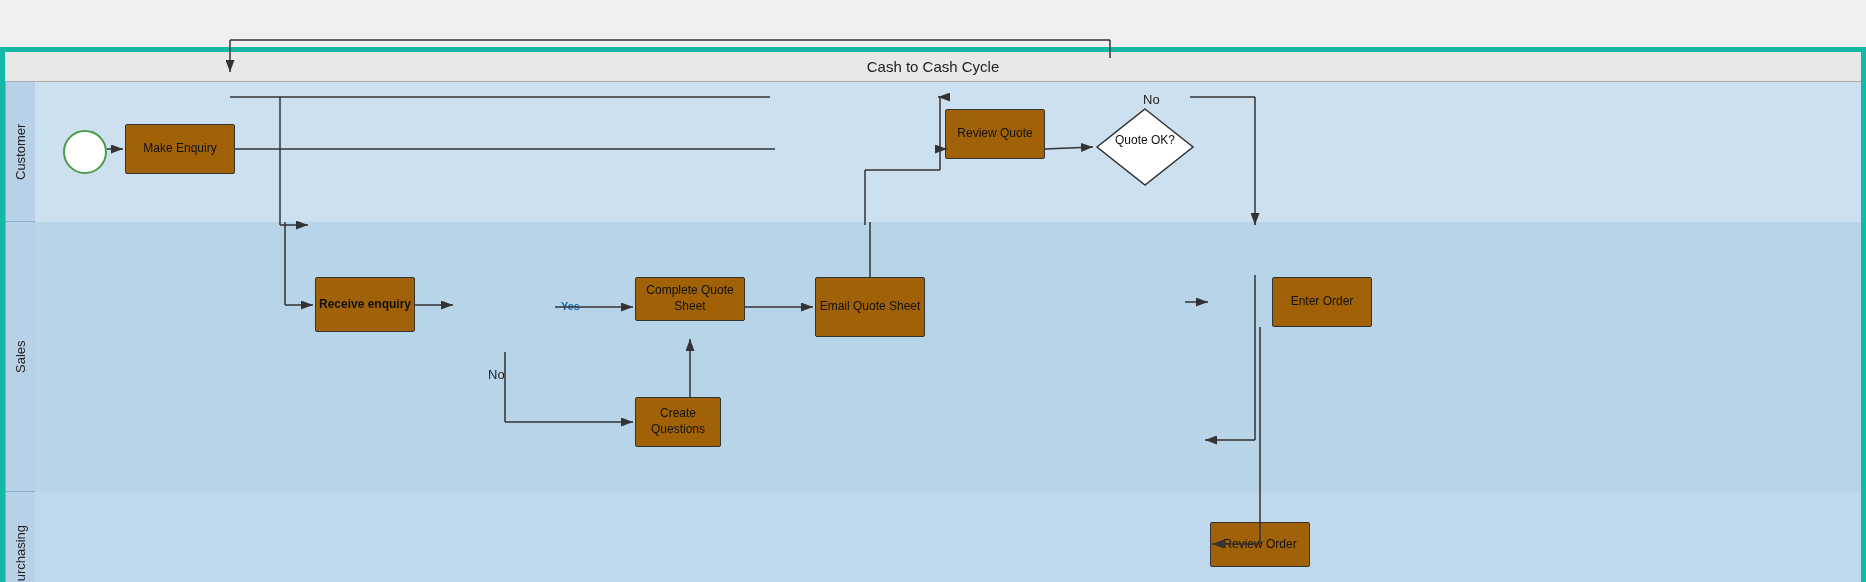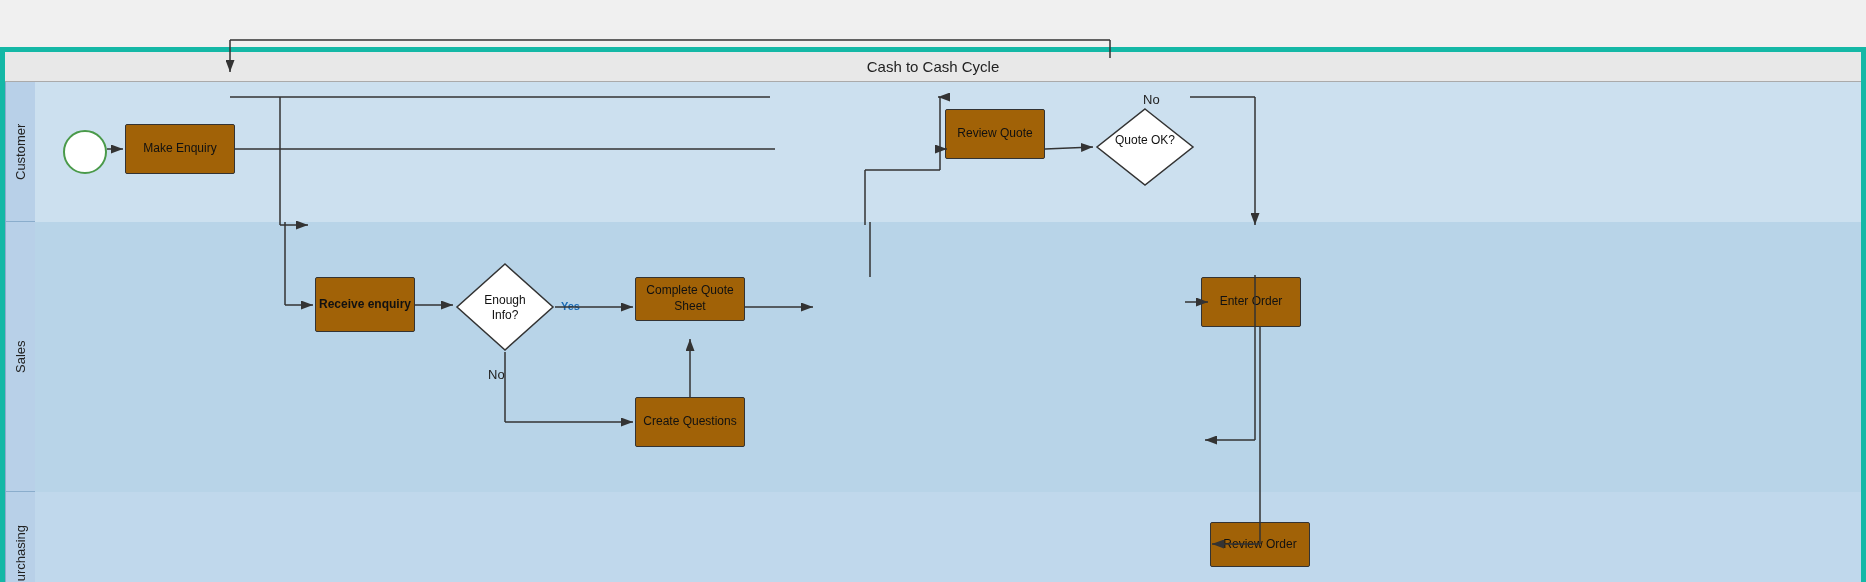--- a/index.html
+++ b/index.html
@@ -189,46 +189,42 @@
     </div>
 
     <div class="lane lane-sales" style="height:270px;">
       <div class="lane-label">Sales</div>
       <div class="lane-content" style="height:270px; position:relative;">
 
         <div class="flow-node rect-node" style="left:280px; top:55px; width:100px; height:55px;font-weight:bold;">
           <span>Receive enquiry</span>
         </div>
 
-        <div style="position:absolute; left:420px; top:40px; width:100px; height:90px;">
-          <svg width="100" height="90" viewBox="0 0 100 90">
-            <polygon points="50,2 98,45 50,88 2,45" fill="white" stroke="#333" stroke-width="1.5"></polygon>
-            <text x="50" y="42" text-anchor="middle" font-size="12" fill="#111">Enough</text>
-            <text x="50" y="57" text-anchor="middle" font-size="12" fill="#111">Info?</text>
-          </svg>
-        </div>
 
         <div class="label-text" style="left:526px; top:78px;">
           <span>Yes</span>
         </div>
 
         <div class="flow-node rect-node" style="left:600px; top:55px; width:110px; height:44px;">
           <span>Complete Quote Sheet</span>
         </div>
 
-
-        <div class="flow-node rect-node" style="left:600px; top:175px; width:110px; height:50px;">
+        <div class="flow-node rect-node" style="left:780px; top:55px; width:110px; height:60px;">
+          <span>Email Quote Sheet</span>
+        </div>
+
+        <div class="flow-node rect-node" style="left:600px; top:175px; width:86px; height:50px;">
           <span>Create Questions</span>
         </div>
 
         <div class="label-text-black" style="left:453px; top:145px;">
           <span>No</span>
         </div>
 
-        <div class="flow-node rect-node" style="left:1166px; top:55px; width:100px; height:50px;">
+        <div class="flow-node rect-node" style="left:1237px; top:55px; width:100px; height:50px;">
           <span>Enter Order</span>
         </div>
 
         <svg class="arrows-svg">
           <defs>
             <marker id="arrowhead-s" markerWidth="8" markerHeight="6" refX="8" refY="3" orient="auto">
               <polygon points="0 0, 8 3, 0 6" fill="#333"></polygon>
             </marker>
           </defs>
 

